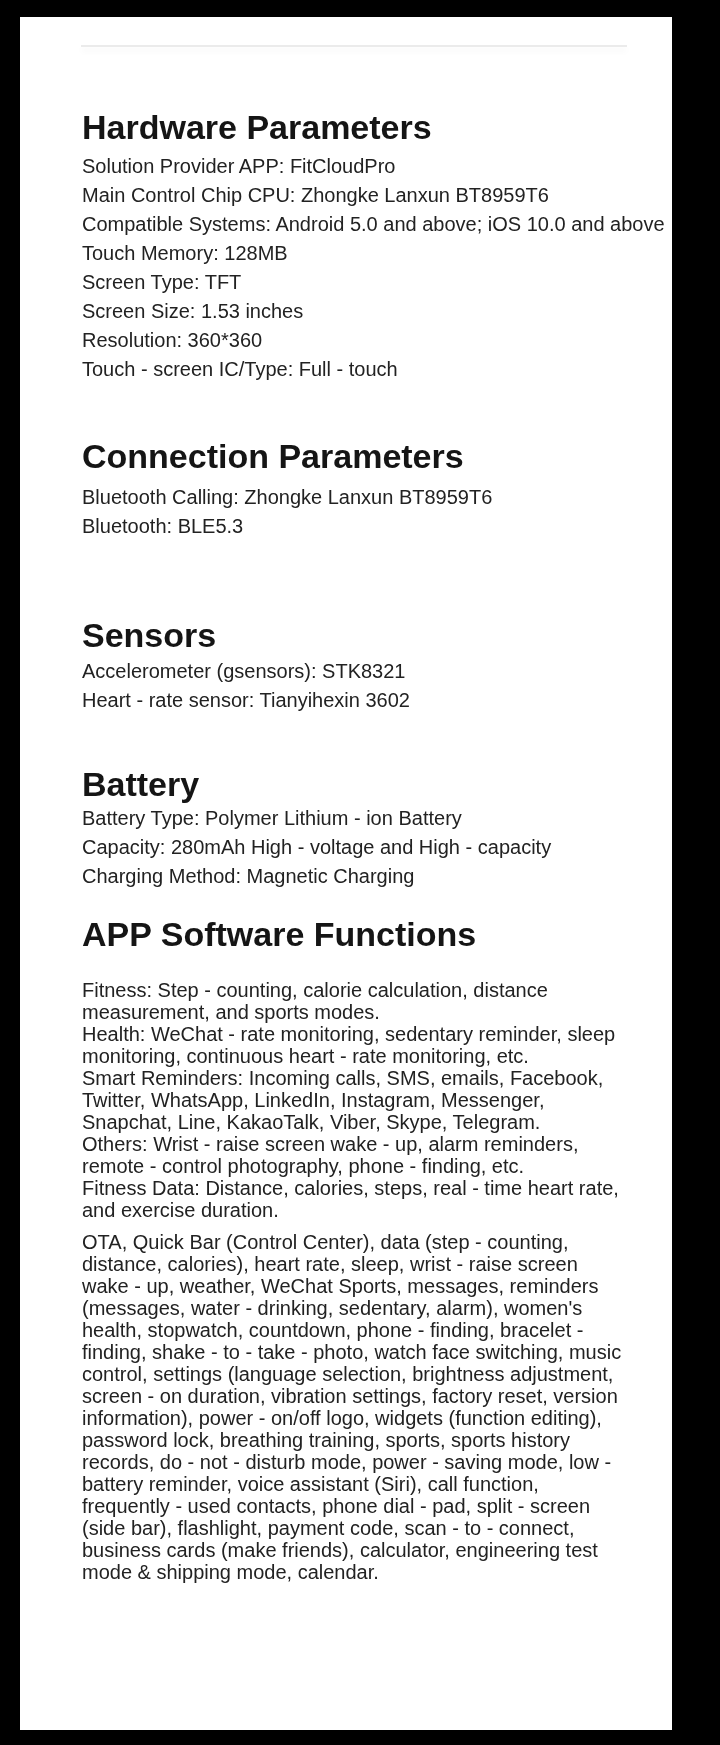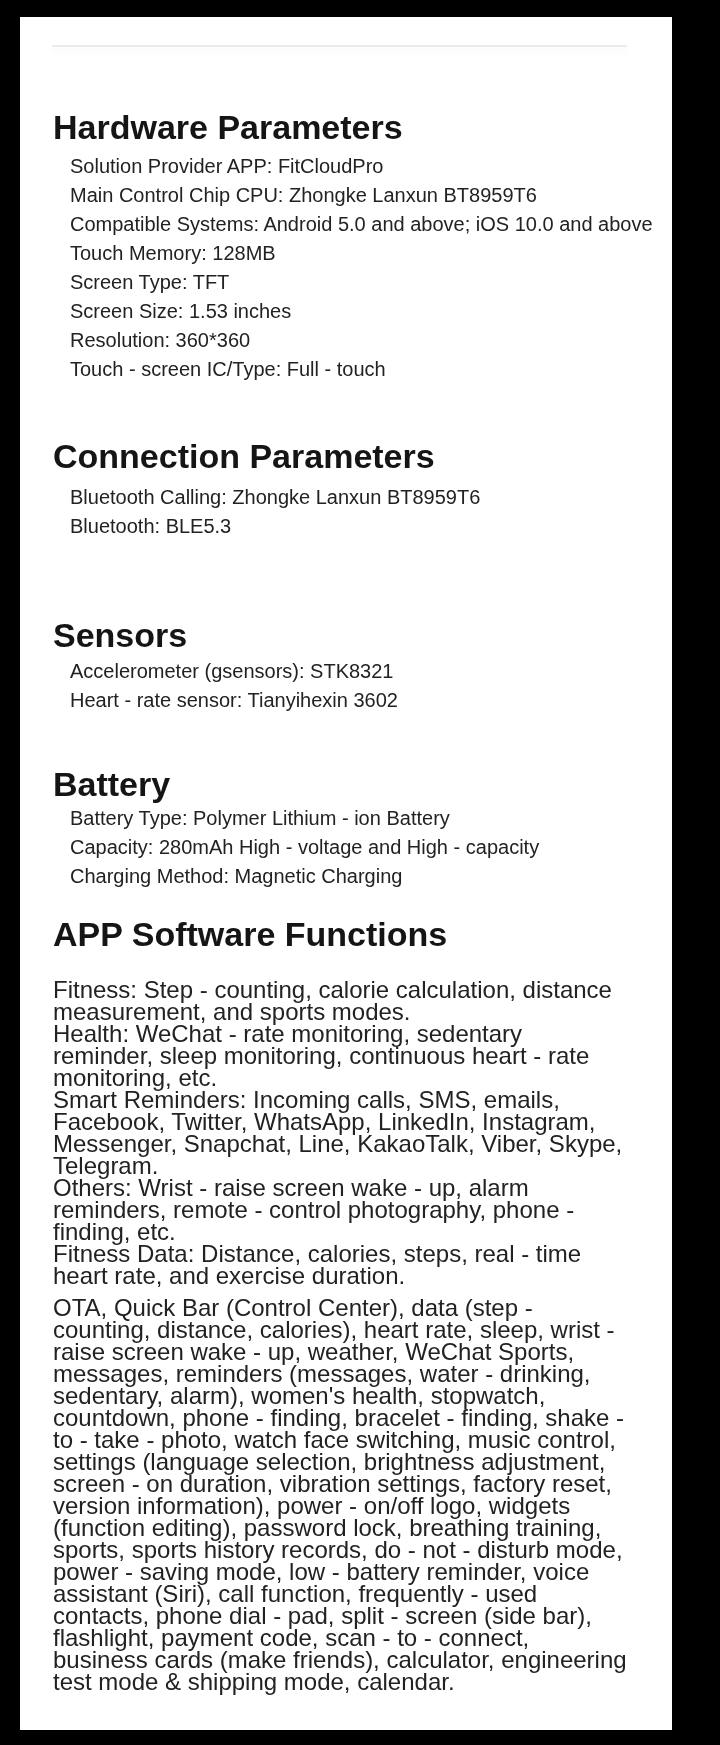--- a/index.html
+++ b/index.html
@@ -16,51 +16,52 @@
   }
   .card {
     position: absolute;
     left: 20px;
     top: 17px;
     width: 652px;
     height: 1713px;
     background: #ffffff;
     overflow: hidden;
     box-sizing: border-box;
+    padding-left: 29px;
   }
   .divider {
     margin: 28px 45px 0 32px;
     height: 2px;
     background: #ebebeb;
     box-shadow: 0 4px 6px rgba(0,0,0,0.06);
   }
   .content {
     padding: 0 45px 0 33px;
   }
   h1.section-title {
     font-size: 34px;
     font-weight: 700;
     color: #151515;
     letter-spacing: 0px;
     line-height: 40px;
     margin: 0;
   }
   .spec-list {
-    margin: 17px;
+    margin: 0;
     padding: 0;
     list-style: none;
   }
   .spec-list li {
     font-size: 20px;
     line-height: 29px;
     color: #222222;
     white-space: nowrap;
   }
   .para-block p {
-    font-size: 24px;
+    font-size: 20px;
     line-height: 22px;
     color: #222222;
     margin: 0;
   }
   
   .sec-hardware   .section-title { margin-top: 60px; }
   .sec-hardware   .spec-list     { margin-top: 5px;  }
   .sec-connection .section-title { margin-top: 52px; }
   .sec-connection .spec-list     { margin-top: 7px;  }
   .sec-sensors    .section-title { margin-top: 74px; }

